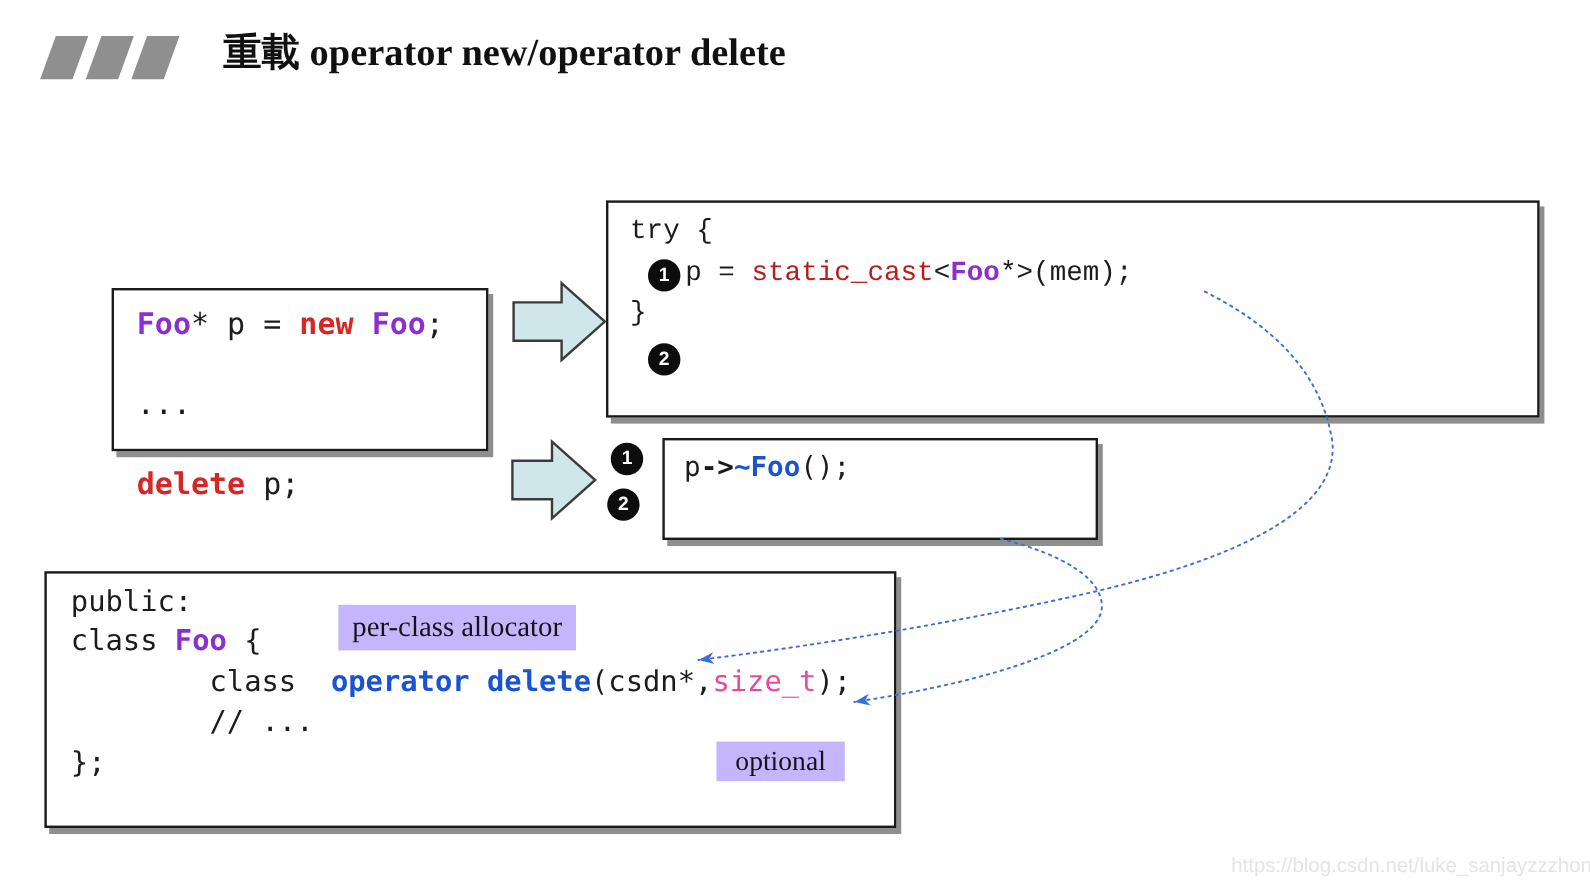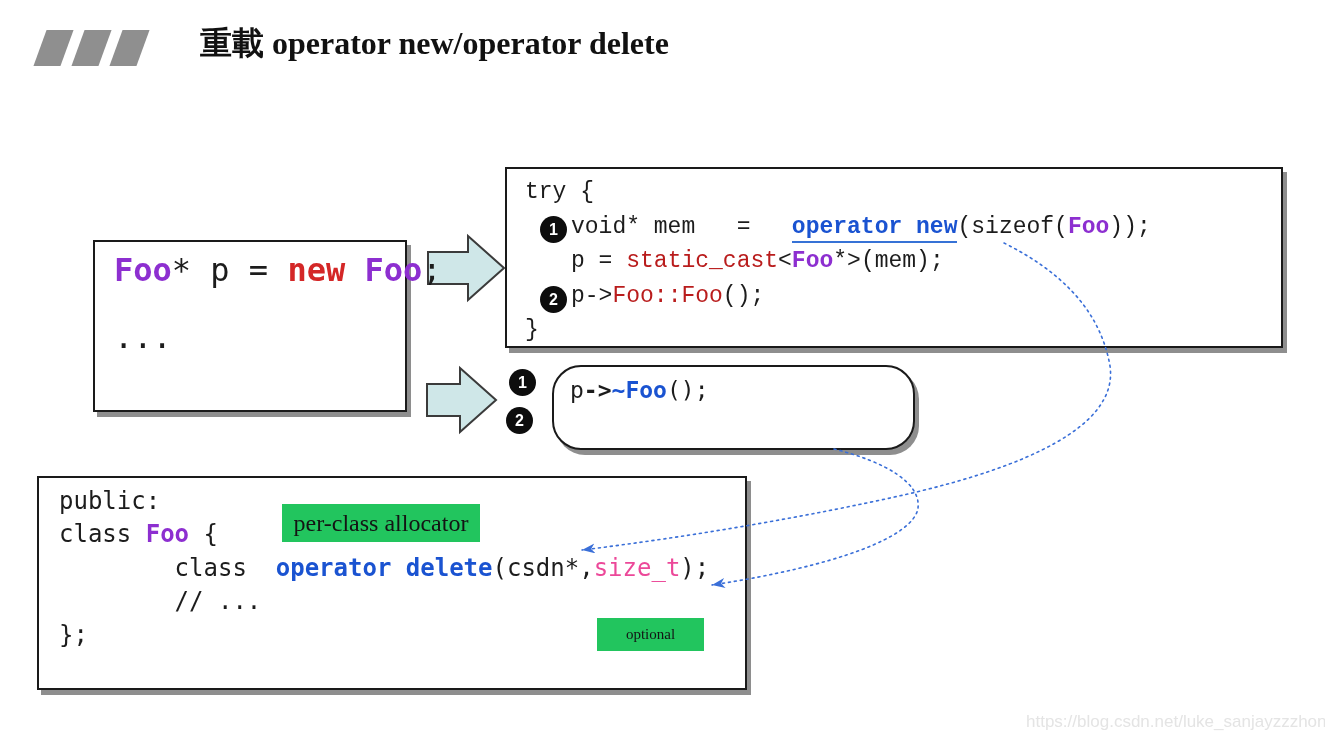--- a/index.html
+++ b/index.html
@@ -3,70 +3,70 @@
 <meta charset="utf-8">
 <style>
   html,body{margin:0;padding:0;background:#ffffff;}
   .canvas{position:relative;width:1325px;height:746px;background:#ffffff;overflow:hidden;
           font-family:"DejaVu Sans Mono",monospace;color:#1c1c1c;}
 
   
   .deco{position:absolute;left:40px;top:30px;display:flex;}
   .deco span{display:block;width:27px;height:36px;background:#8f8f8f;
              transform:skewX(-20deg);margin-right:11px;}
-  .slide-title{position:absolute;left:200px;top:22px;margin:0;
+  .slide-title{position:absolute;left:186px;top:22px;margin:0;
                font-family:"Liberation Serif",serif;font-weight:bold;
                font-size:32px;color:#111;letter-spacing:0px;}
 
   
   .box{position:absolute;background:#ffffff;border:2px solid #1a1a1a;
        box-shadow:4px 5px 0 #8e8e8e;box-sizing:border-box;z-index:2;}
   .code-line{white-space:pre;}
 
   
   .kw{color:#1a53d1;font-weight:bold;}
   .kwu{color:#1a53d1;font-weight:bold;border-bottom:2px solid #3672d6;padding-bottom:1px;}
   .steel{color:#b91c1c;}
   .purple{color:#8d2fd0;font-weight:bold;}
   .redkw{color:#d42727;font-weight:bold;}
   .red{color:#ec4899;}
   .bold{font-weight:bold;}
 
   
-  .left-box{left:93px;top:240px;width:314px;height:172px;font-size:32px;padding:14px 0 0 19px;}
+  .left-box{left:93px;top:240px;width:314px;height:136px;font-size:25px;padding:14px 0 0 19px;}
   .left-box .code-line{height:42px;line-height:28px;}
   .left-box .gap{margin-top:25px;}
 
   
   .try-box{left:505px;top:167px;width:778px;height:181px;font-size:23px;padding:6px 0 0 18px;}
   .try-box .code-line{line-height:34.5px;font-family:Liberation Mono, monospace;}
   .try-box .indent{padding-left:46px;}
 
   
-  .delete-box{left:552px;top:365px;width:363px;height:85px;font-size:23px;padding:5px 0 0 16px;border-radius:29px;}
+  .delete-box{left:552px;top:365px;width:363px;height:85px;font-size:23px;padding:5px 0 0 16px;}
   .delete-box .code-line{line-height:37px;}
 
   
   .class-box{left:37px;top:476px;width:710px;height:214px;font-size:24px;padding:7px 0 0 20px;}
   .class-box .code-line{line-height:33.4px;}
 
   
   .badge{position:absolute;width:27px;height:27px;border-radius:50%;background:#0d0d0d;
          color:#ffffff;font-size:16px;font-weight:bold;display:flex;align-items:center;
          justify-content:center;font-family:"Liberation Sans",sans-serif;z-index:4;}
   .tb-b1{left:33px;top:47px;}
   .tb-b2{left:33px;top:117px;}
   .db-b1{left:509px;top:369px;}
   .db-b2{left:506px;top:407px;}
 
   
-  .gray-label{position:absolute;background:#22c55e;color:#141414;
+  .gray-label{position:absolute;background:#c4b5fd;color:#141414;
               font-family:"Liberation Serif",serif;text-align:center;z-index:3;}
   .label-allocator{left:282px;top:504px;width:198px;height:38px;line-height:38px;font-size:24px;}
-  .label-optional{left:597px;top:618px;width:107px;height:33px;line-height:33px;font-size:15px;}
+  .label-optional{left:597px;top:618px;width:107px;height:33px;line-height:33px;font-size:23px;}
 
   
   .overlay{position:absolute;left:0;top:0;z-index:6;pointer-events:none;}
   .arrows-under{position:absolute;left:0;top:0;z-index:1;pointer-events:none;}
 
   
   .watermark{position:absolute;left:1026px;top:712px;font-family:"Liberation Sans",sans-serif;
              font-size:17px;color:#e4e4e4;z-index:1;}
 </style>
 </head>
@@ -82,29 +82,28 @@
   <h1 class="slide-title">重載 operator new/operator delete</h1>
 
   <svg class="arrows-under" width="1325" height="746">
     <path d="M428,252 L468,252 L468,236 L504,268 L468,300 L468,284 L428,284 Z" fill="#cfe7e8" stroke="#3b3b3b" stroke-width="2"></path>
     <path d="M427,384 L460,384 L460,368 L496,400 L460,432 L460,416 L427,416 Z" fill="#cfe7e8" stroke="#3b3b3b" stroke-width="2"></path>
   </svg>
 
   <div class="box left-box">
     <div class="code-line"><span class="purple">Foo</span><span>* p = </span><span class="redkw">new</span><span> </span><span class="purple">Foo</span><span>;</span></div>
     <div class="code-line gap">...</div>
+    <div class="code-line gap"><span class="redkw">delete</span><span> p;</span></div>
   </div>
 
   <div class="box try-box">
     <div class="badge tb-b1">1</div>
     <div class="badge tb-b2">2</div>
     <div class="code-line">try {</div>
-    <div class="code-line indent"><span>void* mem   =   </span><span class="kwu">operator new</span><span>(sizeof(</span><span class="purple">Foo</span><span>));</span></div>
     <div class="code-line indent"><span>p = </span><span class="steel">static_cast</span><span>&lt;</span><span class="purple">Foo</span><span>*&gt;</span><span>(mem);</span></div>
-    <div class="code-line indent"><span>p-&gt;</span><span class="steel">Foo::Foo</span><span>();</span></div>
     <div class="code-line">}</div>
   </div>
 
   <div class="badge db-b1">1</div>
   <div class="badge db-b2">2</div>
   <div class="box delete-box">
     <div class="code-line"><span>p</span><span class="bold">-&gt;</span><span class="kw">~Foo</span><span>();</span></div>
   </div>
 
   <div class="box class-box">

